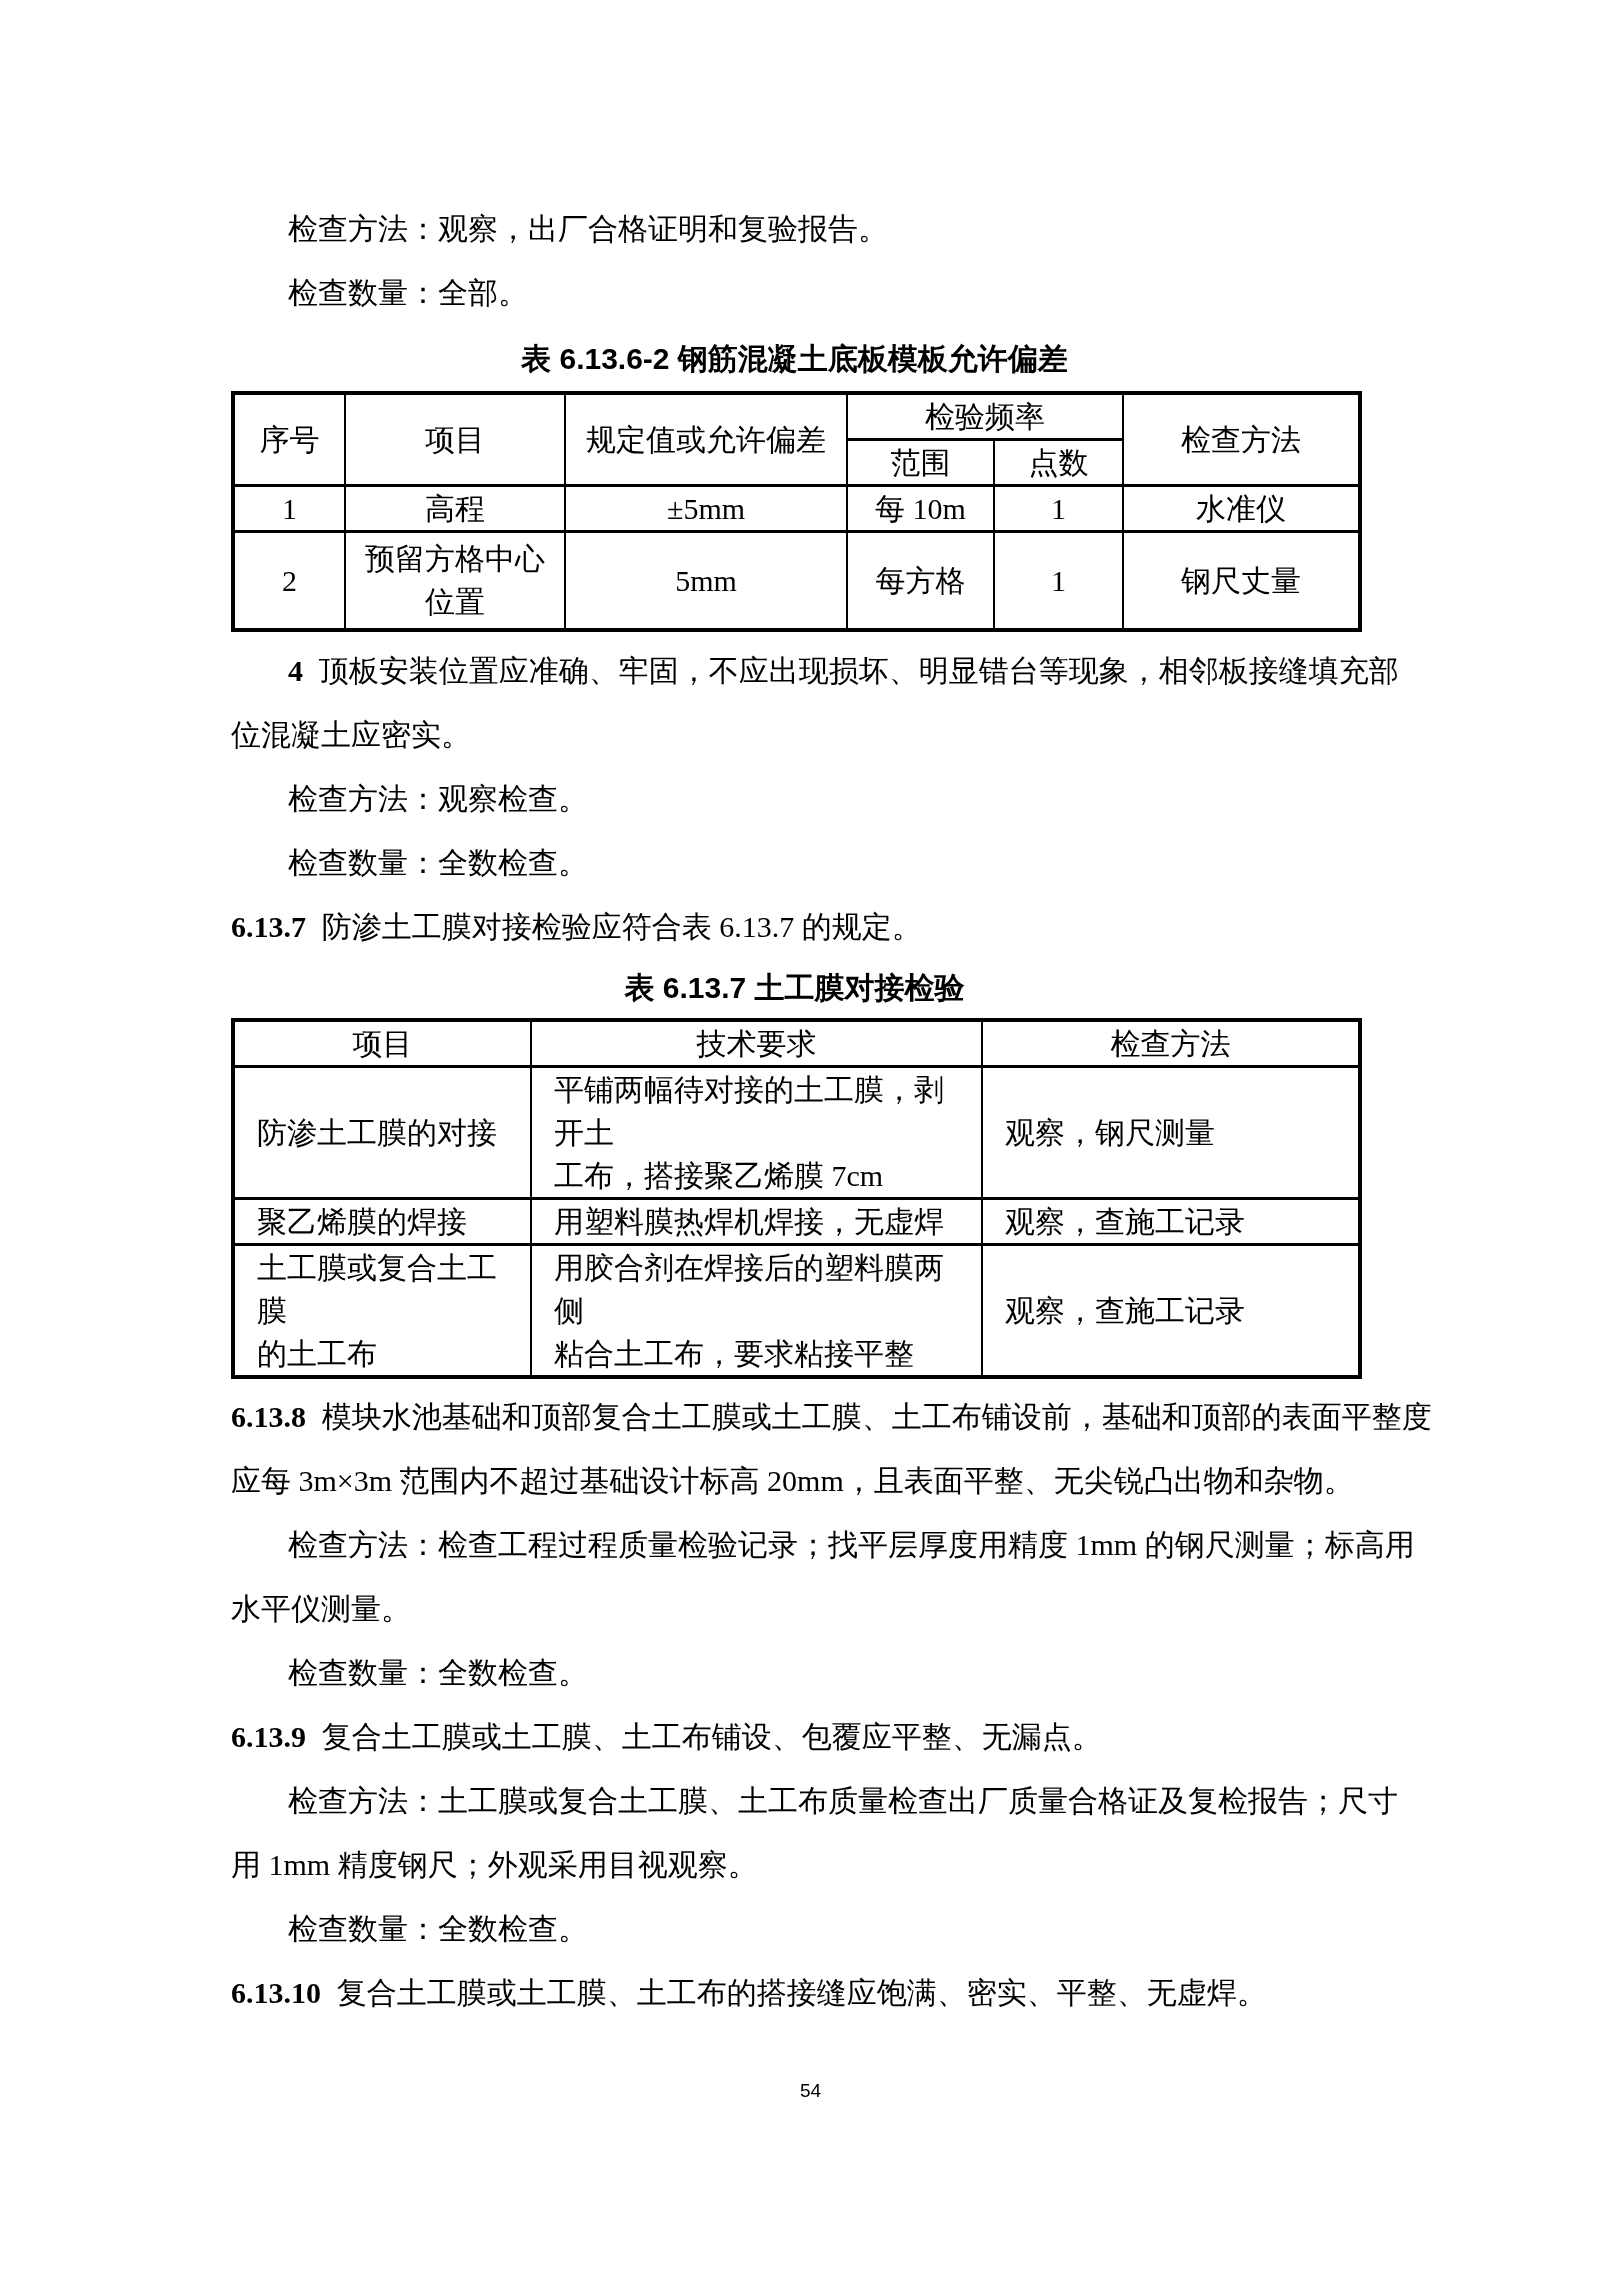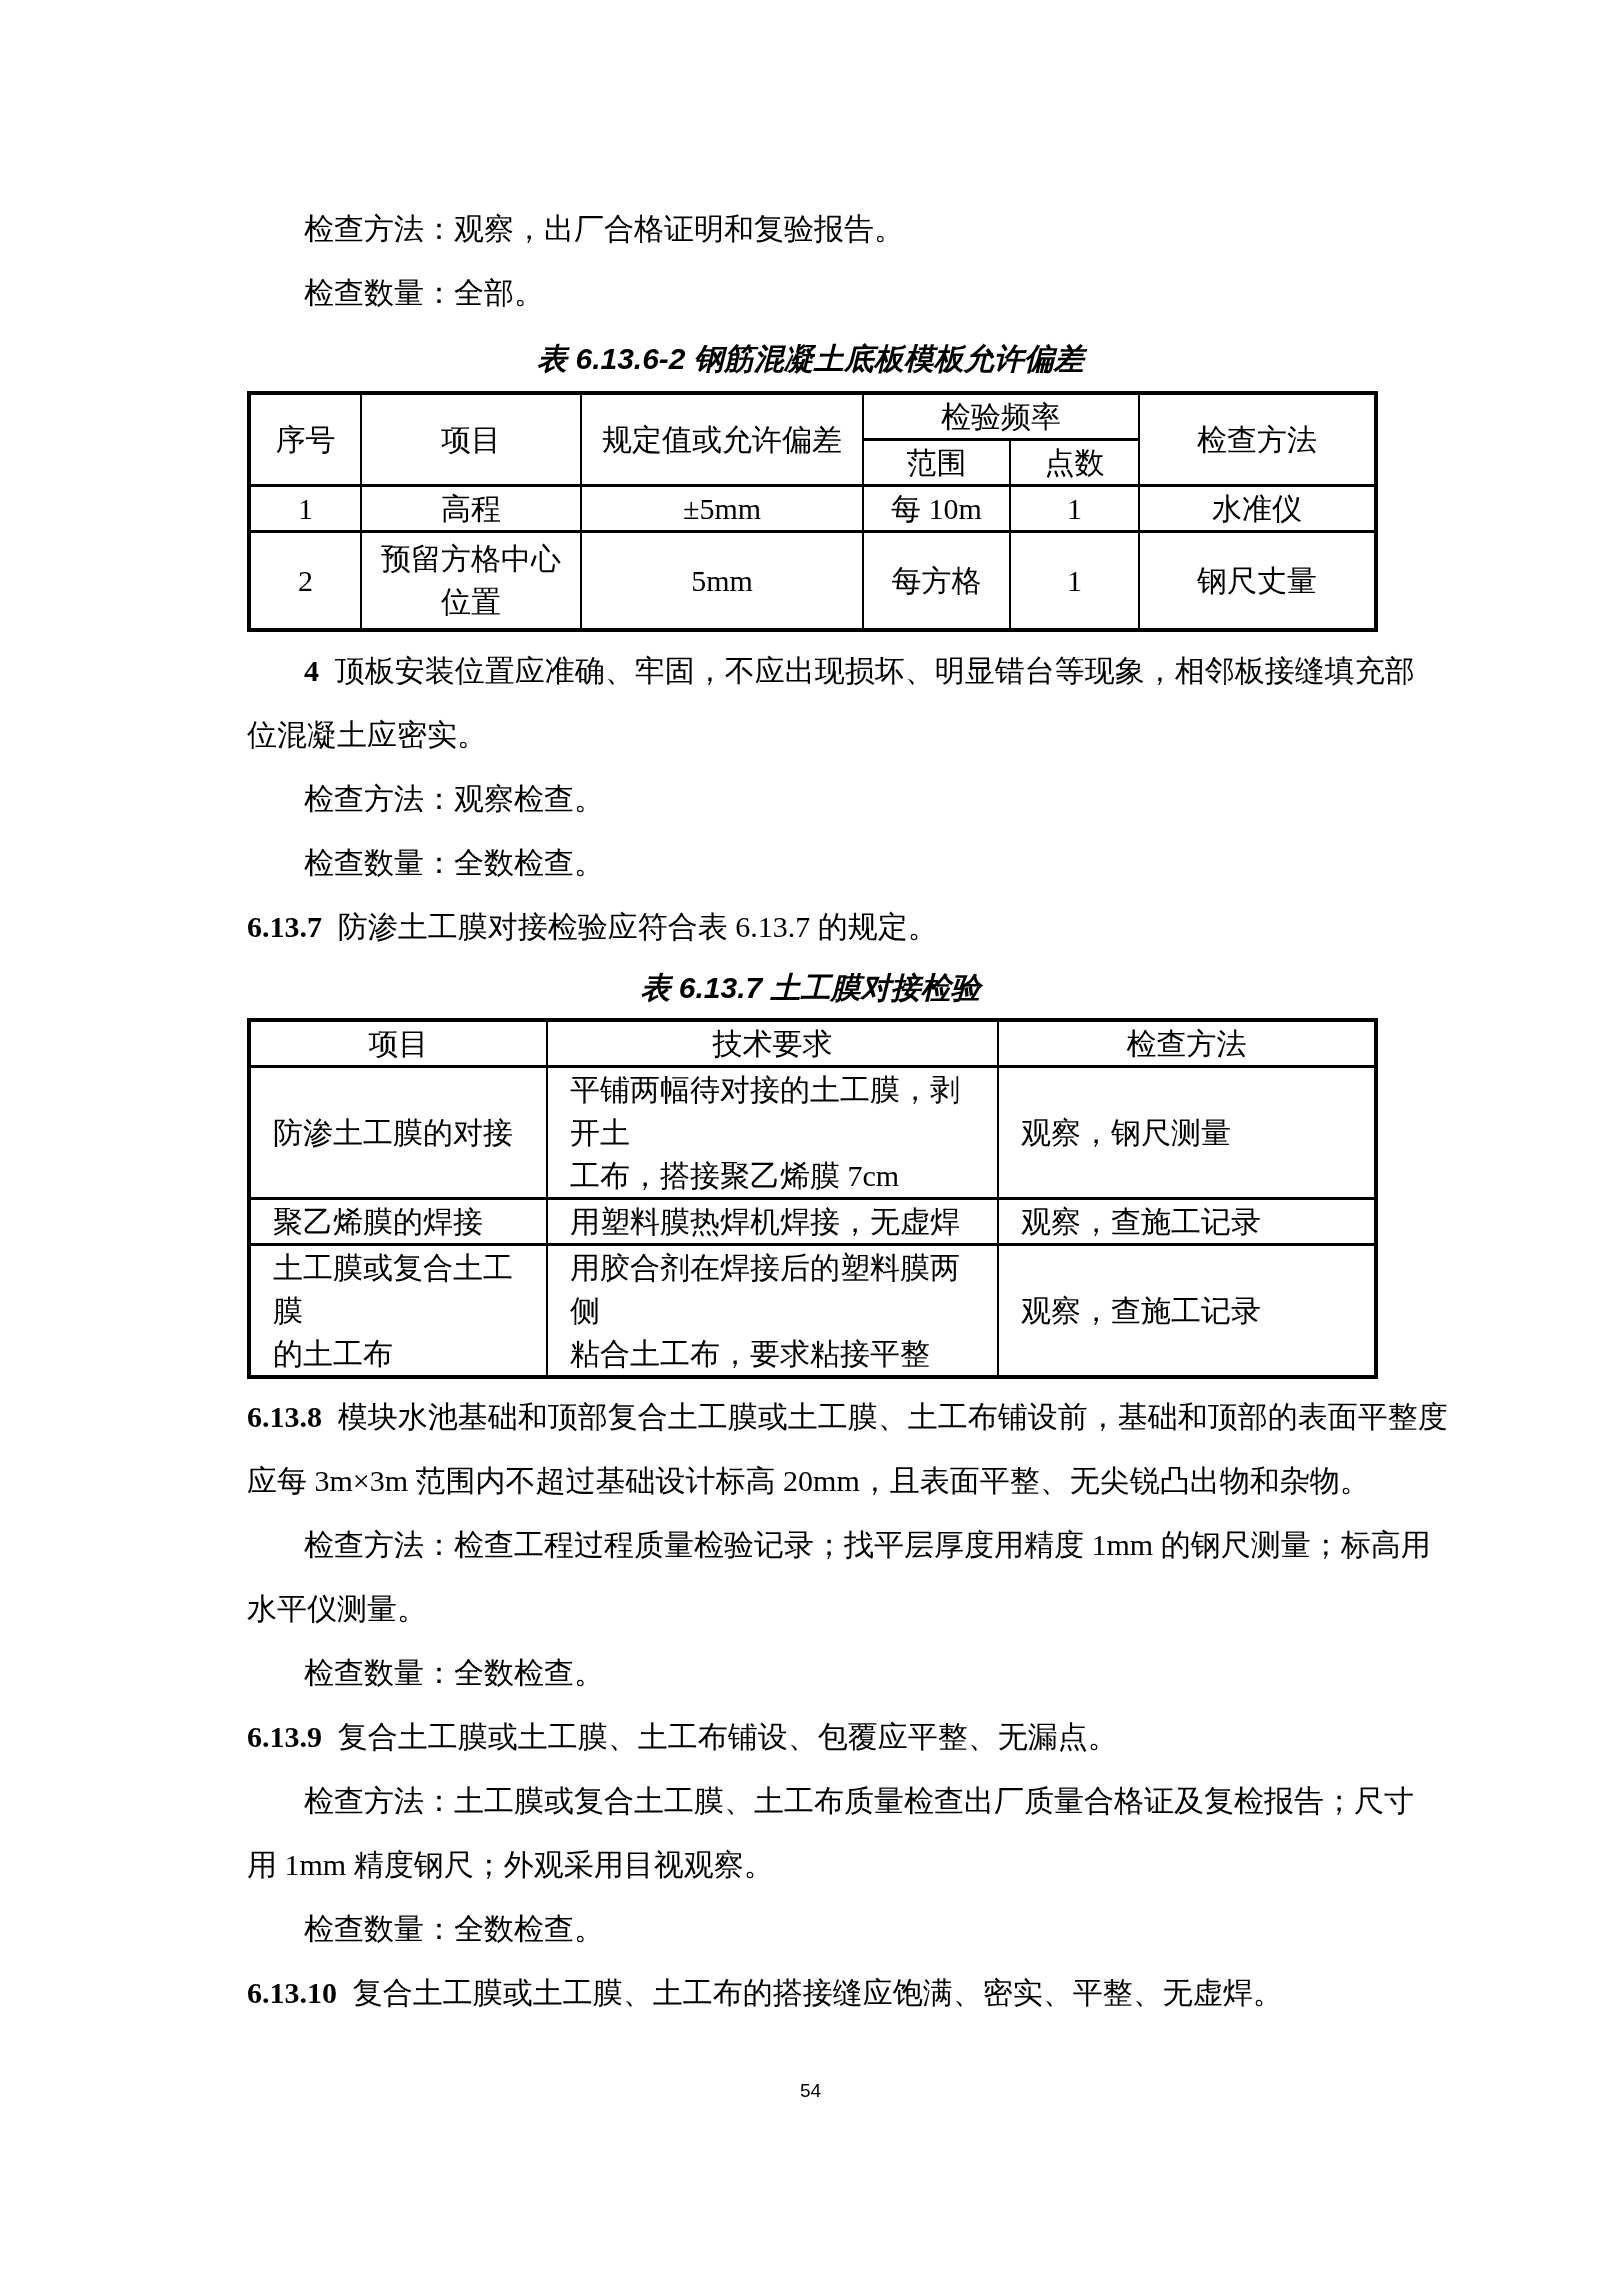--- a/index.html
+++ b/index.html
@@ -1,23 +1,23 @@
 <!DOCTYPE html>
 <html><head>
 <meta charset="utf-8">
 <style>
   html,body{margin:0;padding:0;background:#888;}
   .page{position:relative;width:1621px;height:2293px;background:#ffffff;color:#000;
         font-family:"Liberation Serif","DejaVu Serif",serif;font-size:30px;overflow:hidden;}
-  .content{position:absolute;left:247px;top:197px;width:1127px;}
+  .content{position:absolute;left:231px;top:197px;width:1127px;}
   .ln{height:64px;line-height:64px;white-space:nowrap;}
   .ln.ind{padding-left:57px;}
   .num{font-weight:bold;margin-right:15.7px;}
   .tbl-title{height:64px;line-height:64px;text-align:center;font-weight:bold;
-             font-family:"Liberation Sans","DejaVu Sans",sans-serif;font-size:30px;margin-top:2px;font-style:italic;}
+             font-family:"Liberation Sans","DejaVu Sans",sans-serif;font-size:30px;margin-top:2px;}
   table{border-collapse:collapse;table-layout:fixed;width:1127px;border:4.9px solid #000;}
   td{padding:0;text-align:center;vertical-align:middle;line-height:43px;
      border-left:2px solid #000;border-right:2px solid #000;
      border-top:3.9px solid #000;border-bottom:3.9px solid #000;}
   .cl{line-height:43px;}
   table.t1 tr.hr1{height:43px;}
   table.t1 tr.hr2{height:41px;}
   table.t1 tr.r1{height:42px;}
   table.t1 tr.r2{height:98px;}
   table.t2{margin-top:-2.9px;}

